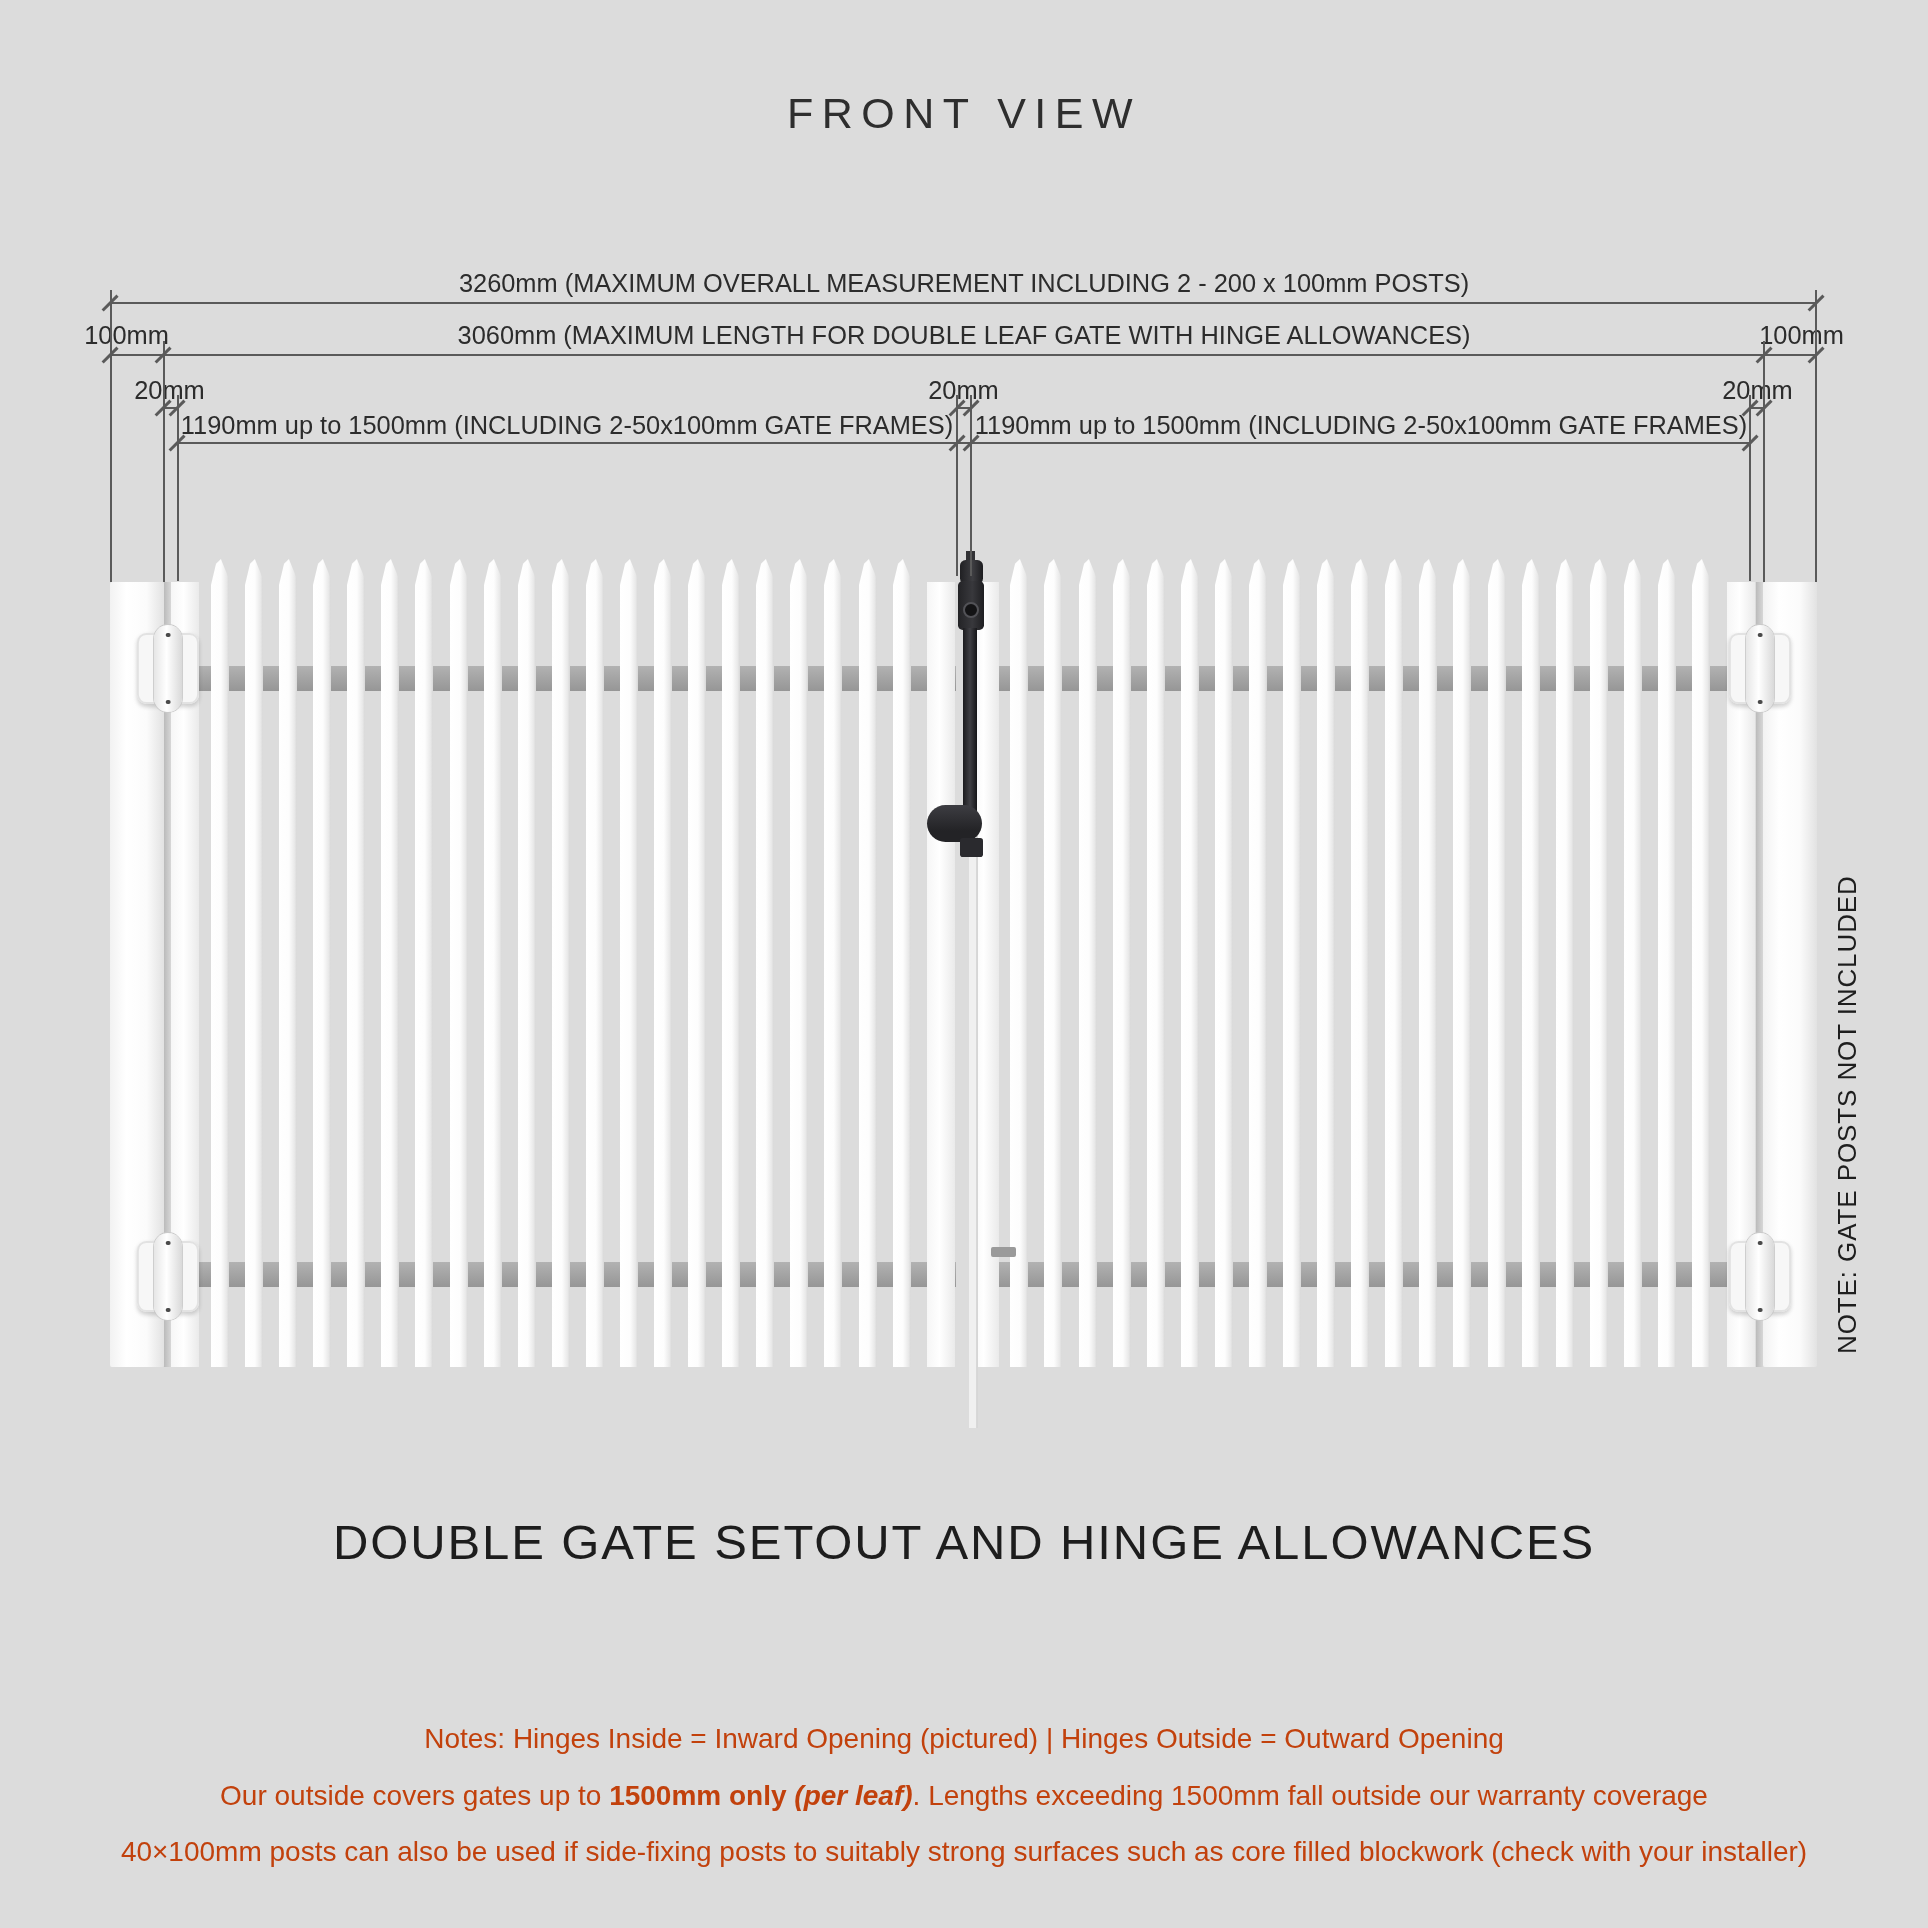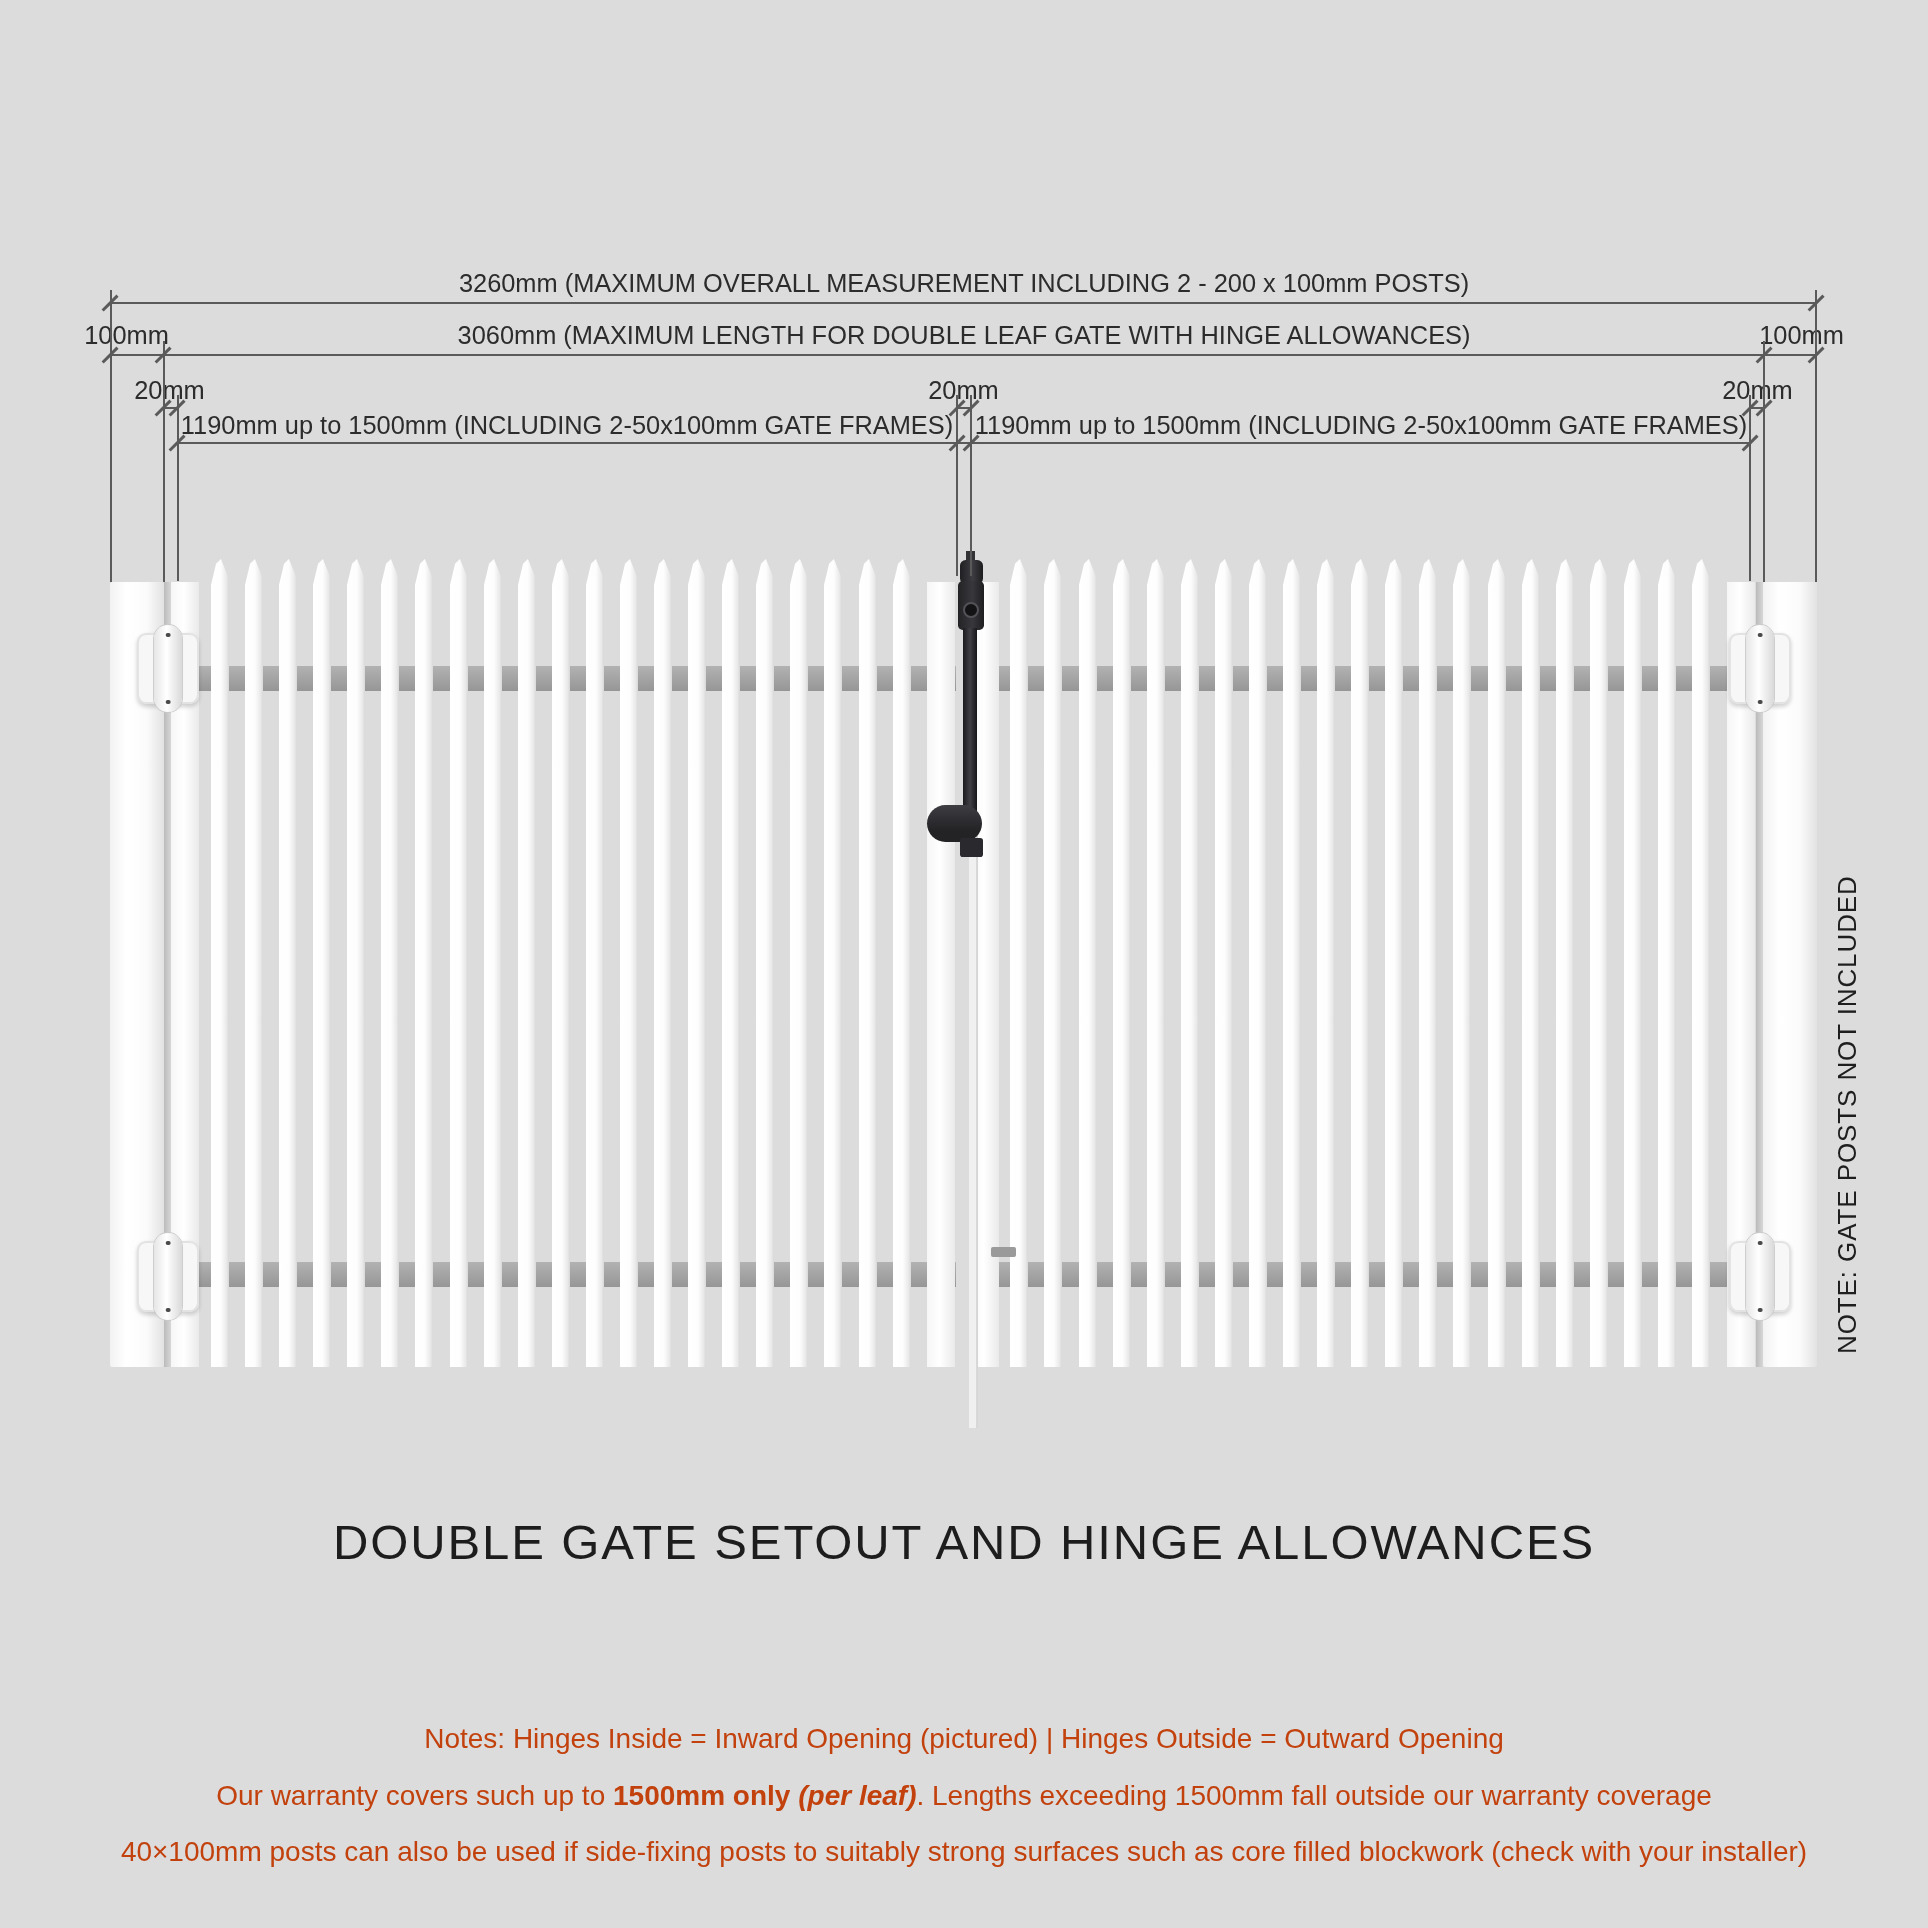--- a/index.html
+++ b/index.html
@@ -66,20 +66,21 @@
   .drop-rod{position:absolute;left:969px;top:829px;width:8.5px;height:599px;z-index:4;
         background:#f0f0f0;box-shadow:inset -1.9px 0 0 #d6d6d6;}
   .keeper{position:absolute;left:991px;top:1247px;width:24.5px;height:10.4px;border-radius:1.9px;
         background:#9a9a9a;z-index:4;}
 </style>
 </head>
 <body>
 
 <div id="canvas">
 
+  <div class="title">FRONT VIEW</div>
 
   <div class="dim-label full" style="top:269px">3260mm (MAXIMUM OVERALL MEASUREMENT INCLUDING 2 - 200 x 100mm POSTS)</div>
   <div class="dim-label full" style="top:321px">3060mm (MAXIMUM LENGTH FOR DOUBLE LEAF GATE WITH HINGE ALLOWANCES)</div>
   <div class="dim-label" style="top:321px;left:68px;width:117px">100mm</div>
   <div class="dim-label" style="top:321px;left:1743px;width:117px">100mm</div>
   <div class="dim-label" style="top:376px;left:113px;width:113px">20mm</div>
   <div class="dim-label" style="top:376px;left:907px;width:113px">20mm</div>
   <div class="dim-label" style="top:376px;left:1701px;width:113px">20mm</div>
   <div class="dim-label" style="top:411px;left:177px;width:780px">1190mm up to 1500mm (INCLUDING 2-50x100mm GATE FRAMES)</div>
   <div class="dim-label" style="top:411px;left:971px;width:780px">1190mm up to 1500mm (INCLUDING 2-50x100mm GATE FRAMES)</div>
@@ -215,17 +216,17 @@
   <div class="latch-bar"></div>
   <div class="latch-handle"></div>
   <div class="latch-cap"></div>
   <div class="drop-rod"></div>
   <div class="keeper"></div>
 
   <div class="vnote">NOTE: GATE POSTS NOT INCLUDED</div>
 
   <div class="heading">DOUBLE GATE SETOUT AND HINGE ALLOWANCES</div>
   <div class="note-line" style="top:1723px">Notes: Hinges Inside = Inward Opening (pictured) | Hinges Outside = Outward Opening</div>
-  <div class="note-line" style="top:1780px"><span>Our warranty covers such up to </span><b>1500mm only </b><b><i>(per leaf)</i></b><span>. Lengths exceeding 1500mm fall outside our warranty coverage</span></div>
+  <div class="note-line" style="top:1780px"><span>Our outside covers gates up to </span><b>1500mm only </b><b><i>(per leaf)</i></b><span>. Lengths exceeding 1500mm fall outside our warranty coverage</span></div>
   <div class="note-line" style="top:1836px">40×100mm posts can also be used if side-fixing posts to suitably strong surfaces such as core filled blockwork (check with your installer)</div>
 
 </div>
 
 
 </body></html>

